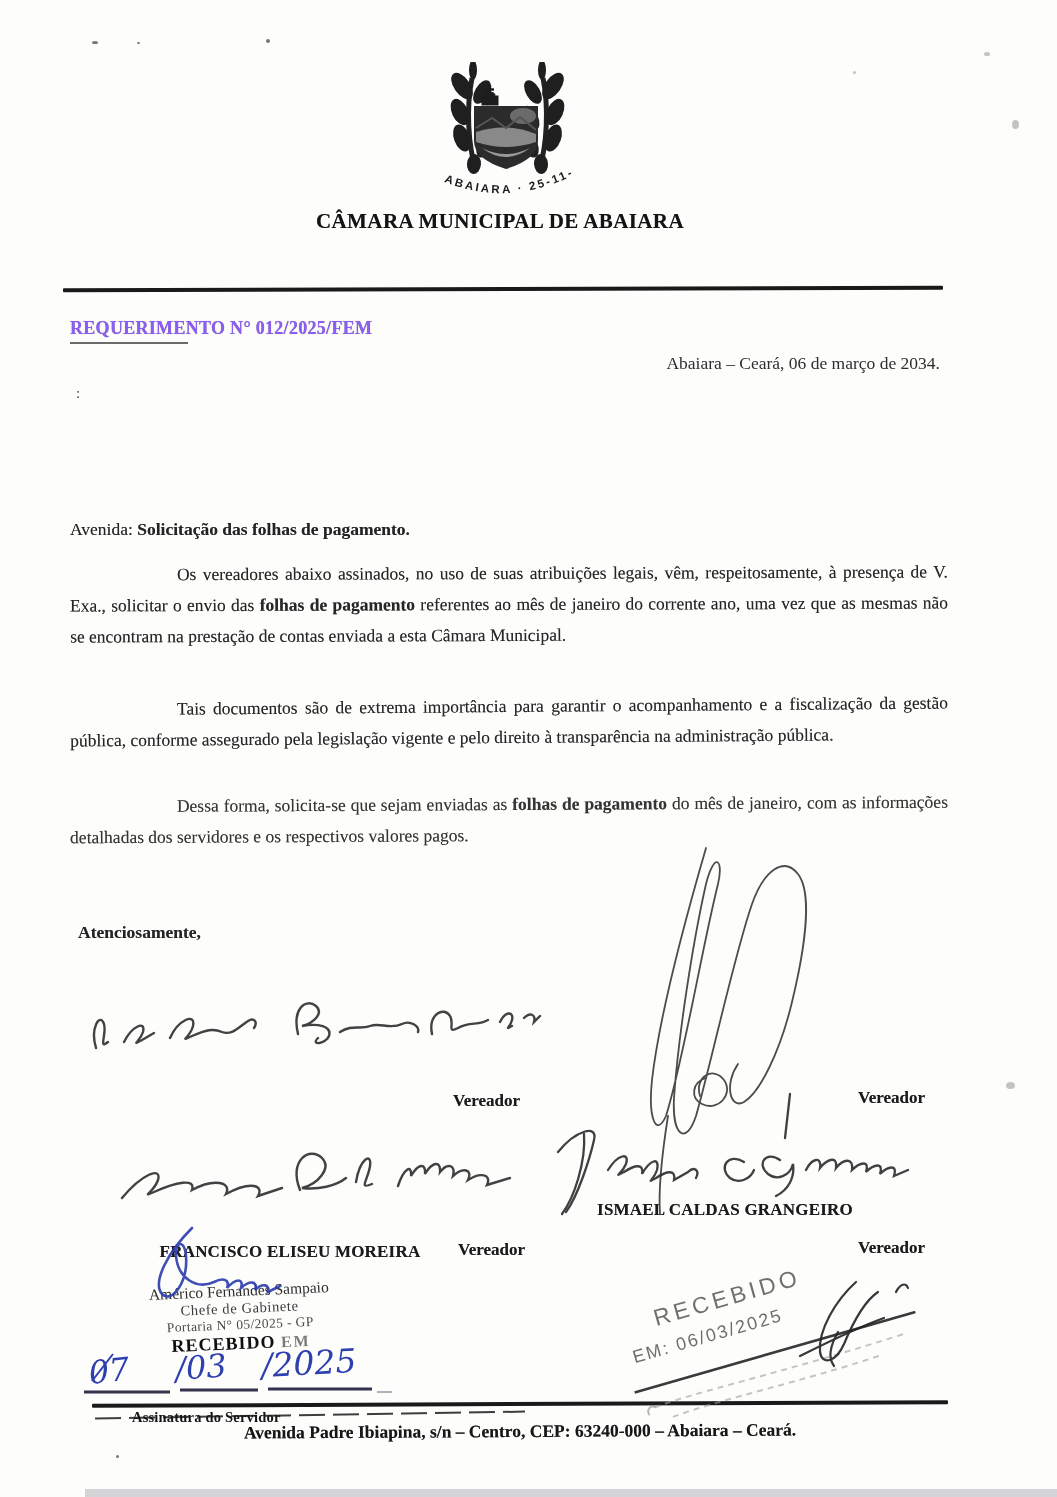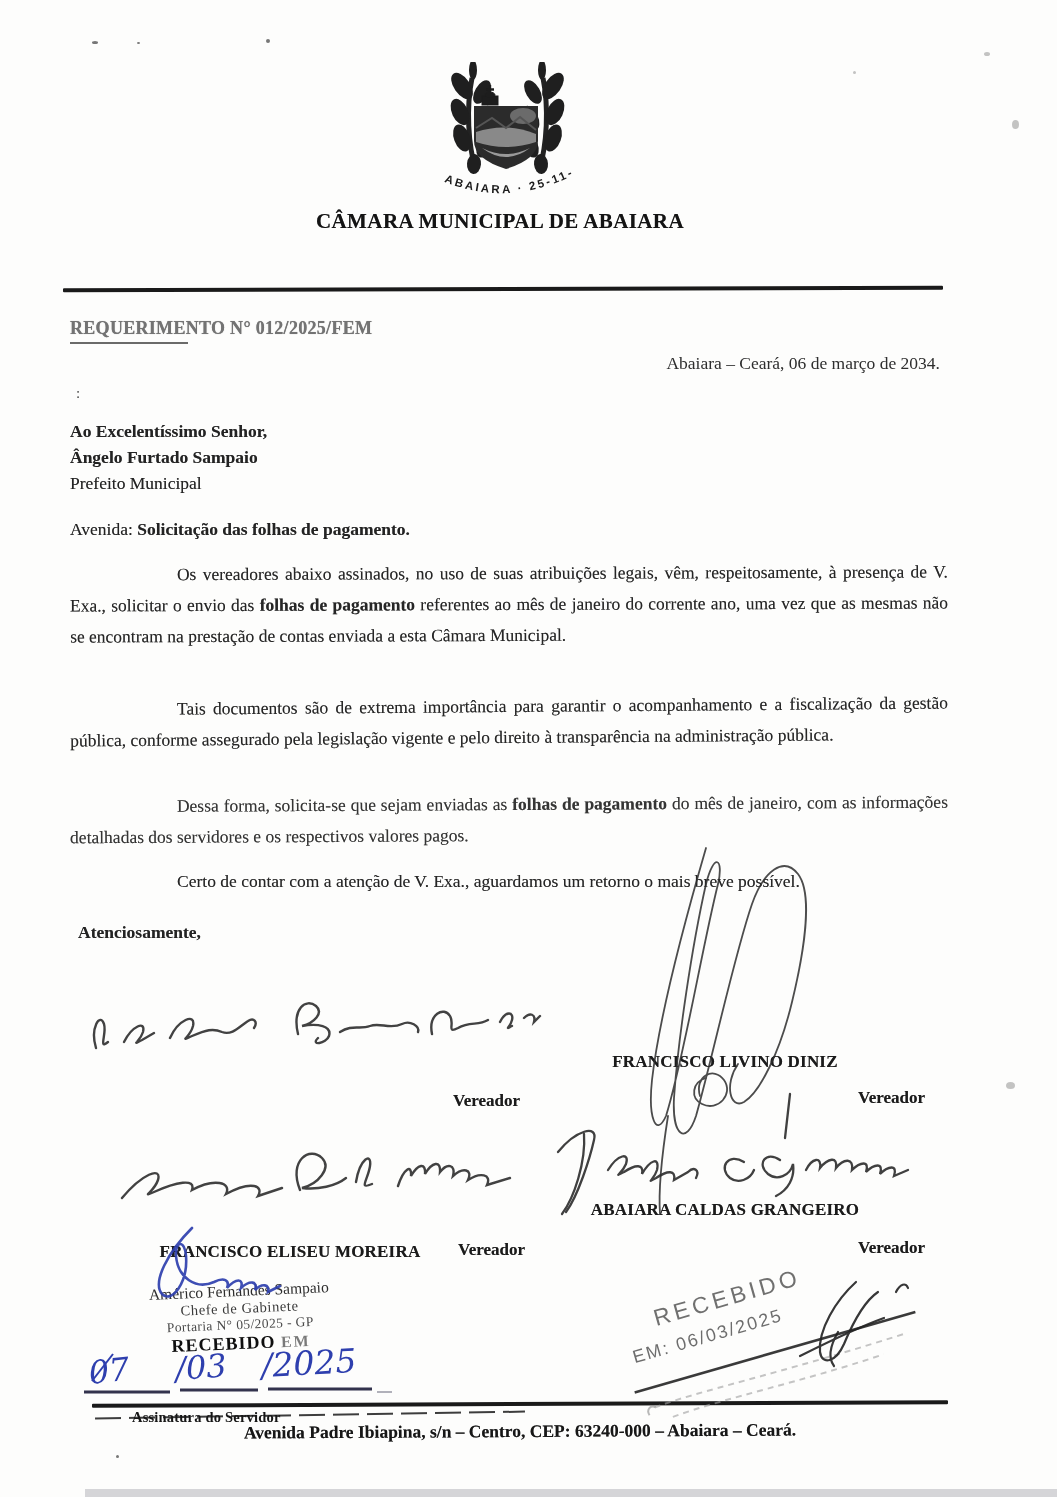--- a/index.html
+++ b/index.html
@@ -15,21 +15,21 @@
   .b{font-weight:bold;}
   .rule{background:#1a1a1a;border-radius:1px;}
   .para{
     width:878px;font-size:17.5px;line-height:31px;text-align:justify;
     text-indent:107px;color:#262626;text-shadow:0 0 .5px rgba(30,30,30,.45);
   }
   .speck{position:absolute;background:#555;border-radius:50%;opacity:.8;}
   .speck.faint{opacity:.35;}
   .org-title{font-size:21px;letter-spacing:.4px;color:#141414;text-shadow:0 0 .6px rgba(0,0,0,.5);}
   .cnpj{font-size:19px;color:#141414;text-shadow:0 0 .6px rgba(0,0,0,.5);}
-  .docnum{font-size:18px;color:#737373;letter-spacing:.3px;text-shadow:0 0 .7px rgba(0,0,0,.5);}
+  .docnum{font-size:18px;color:#8b5cf6;letter-spacing:.3px;text-shadow:0 0 .7px rgba(0,0,0,.5);}
   .dateline{font-size:17.5px;color:#2e2e2e;}
   .recip{font-size:17.5px;line-height:26px;}
   .subject{font-size:17.5px;}
   .sig-name{font-size:17px;letter-spacing:.2px;color:#1b1b1b;text-shadow:0 0 .6px rgba(0,0,0,.5);}
   .sig-role{font-size:17px;color:#1b1b1b;text-shadow:0 0 .5px rgba(0,0,0,.45);text-align:right;}
   .stamp-left{transform:rotate(-2.5deg);color:#333;}
   .stamp-left .l1{font-size:15.5px;color:#2e2e2e;}
   .stamp-left .l2{font-size:14.5px;color:#3a3a3a;letter-spacing:.6px;}
   .stamp-left .l3{font-size:13.5px;color:#4a4a4a;letter-spacing:.4px;}
   .stamp-left .l4{font-size:18px;color:#0f0f0f;letter-spacing:1px;}
@@ -109,58 +109,49 @@
 
   <div class="abs rule" style="left:63px;top:287px;width:880px;height:4px;transform:rotate(-0.15deg);"></div>
 
   <div class="abs docnum b" style="left:70px;top:318px;">REQUERIMENTO N° 012/2025/FEM</div>
   <div class="abs" style="left:70px;top:342px;width:118px;height:2px;background:#3a3a3a;opacity:.75;"></div>
 
   <div class="abs right dateline" style="left:500px;top:353px;width:440px;">Abaiara – Ceará, 06 de março de 2034.</div>
 
   <div class="abs" style="left:76px;top:385px;font-size:15px;color:#4a4a4a;">:</div>
 
-  <div class="abs recip ink" style="left:70px;top:418px;">
-    <div class="b">Ao Excelentíssimo Senhor,</div>
-    <div class="b">Ângelo Furtado Sampaio</div>
-    <div>Prefeito Municipal</div>
-  </div>
 
   <div class="abs subject ink" style="left:70px;top:519px;">
     <span>Avenida:</span>
     <span class="b">Solicitação das folhas de pagamento.</span>
   </div>
 
   <div class="abs para" style="left:70px;top:558px;transform:rotate(-0.2deg);">
     <span>Os vereadores abaixo assinados, no uso de suas atribuições legais, vêm, respeitosamente, à presença de V. Exa., solicitar o envio das </span><span class="b">folhas de pagamento</span><span> referentes ao mês de janeiro do corrente ano, uma vez que as mesmas não se encontram na prestação de contas enviada a esta Câmara Municipal.</span>
   </div>
 
   <div class="abs para" style="left:70px;top:691px;transform:rotate(-0.45deg);">
     <span>Tais documentos são de extrema importância para garantir o acompanhamento e a fiscalização da gestão pública, conforme assegurado pela legislação vigente e pelo direito à transparência na administração pública.</span>
   </div>
 
   <div class="abs para" style="left:70px;top:789px;transform:rotate(-0.3deg);opacity:.93;">
     <span>Dessa forma, solicita-se que sejam enviadas as </span><span class="b">folhas de pagamento</span><span> do mês de janeiro, com as informações detalhadas dos servidores e os respectivos valores pagos.</span>
   </div>
 
-  <div class="abs para" style="left:70px;top:866px;text-align:left;">
-    <span>Certo de contar com a atenção de V. Exa., aguardamos um retorno o mais breve possível.</span>
-  </div>
 
   <div class="abs ink" style="left:78px;top:922px;font-size:17.5px;font-weight:bold;">Atenciosamente,</div>
 
   <div class="abs center sig-role b" style="left:60px;top:1091px;width:460px;">Vereador</div>
 
-  <div class="abs center sig-name b" style="left:525px;top:1052px;width:400px;">FRANCISCO LIVINO DINIZ</div>
   <div class="abs center sig-role b" style="left:525px;top:1088px;width:400px;">Vereador</div>
 
   <div class="abs center sig-name b" style="left:70px;top:1242px;width:440px;">FRANCISCO ELISEU MOREIRA</div>
   <div class="abs center sig-role b" style="left:85px;top:1240px;width:440px;">Vereador</div>
 
-  <div class="abs center sig-name b" style="left:525px;top:1200px;width:400px;">ABAIARA CALDAS GRANGEIRO</div>
+  <div class="abs center sig-name b" style="left:525px;top:1200px;width:400px;">ISMAEL CALDAS GRANGEIRO</div>
   <div class="abs center sig-role b" style="left:525px;top:1238px;width:400px;">Vereador</div>
 
   <div class="abs center stamp-left" style="left:105px;top:1282px;width:270px;">
     <div class="l1">Américo Fernandes Sampaio</div>
     <div class="l2">Chefe de Gabinete</div>
     <div class="l3">Portaria N° 05/2025 - GP</div>
     <div class="l4 b">
       <span>RECEBIDO</span>
       <span class="em">EM</span>
     </div>

